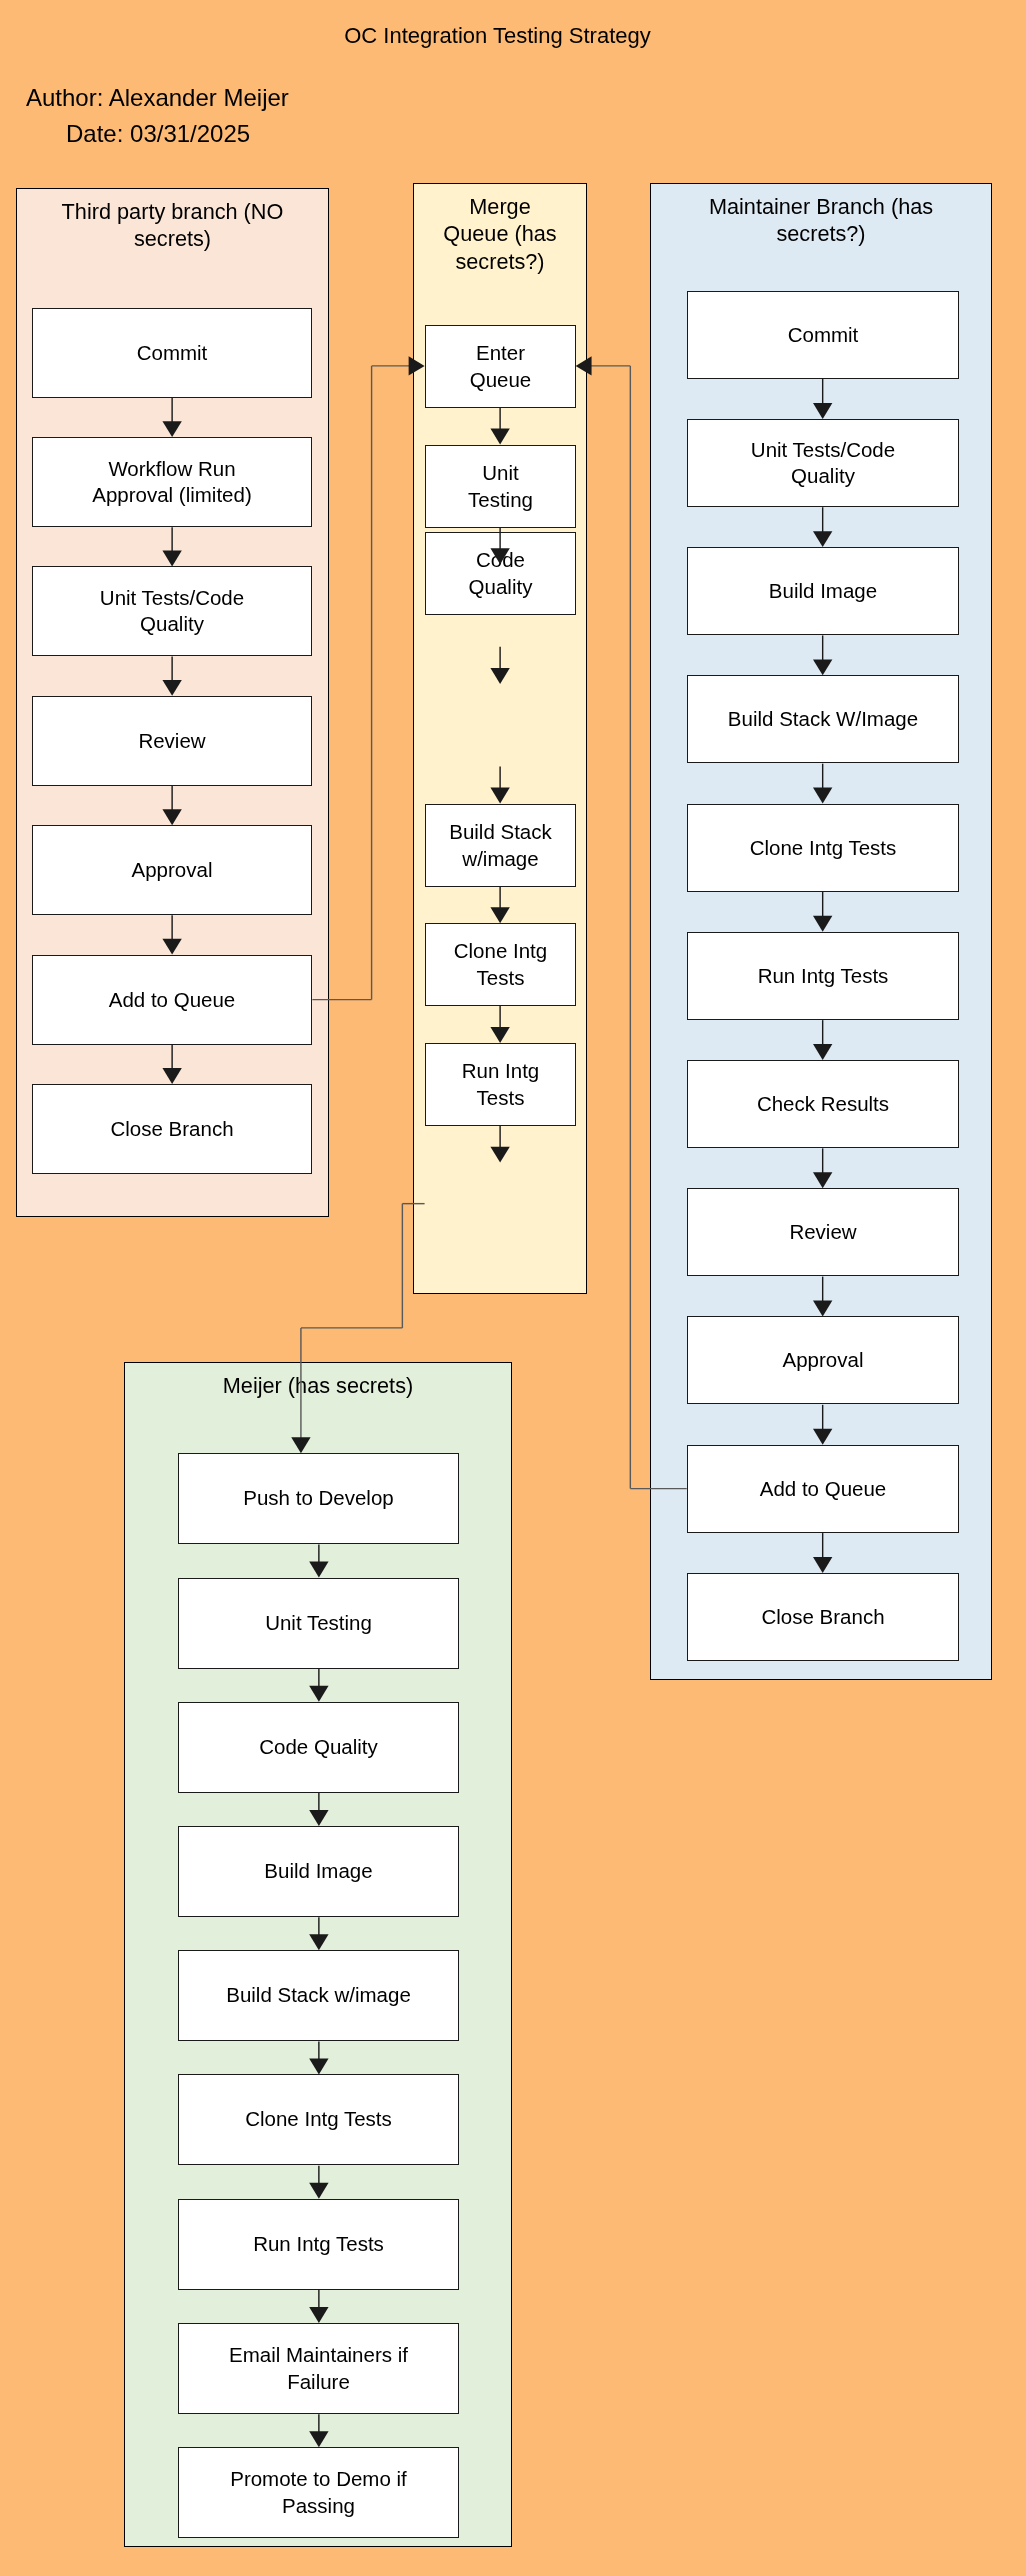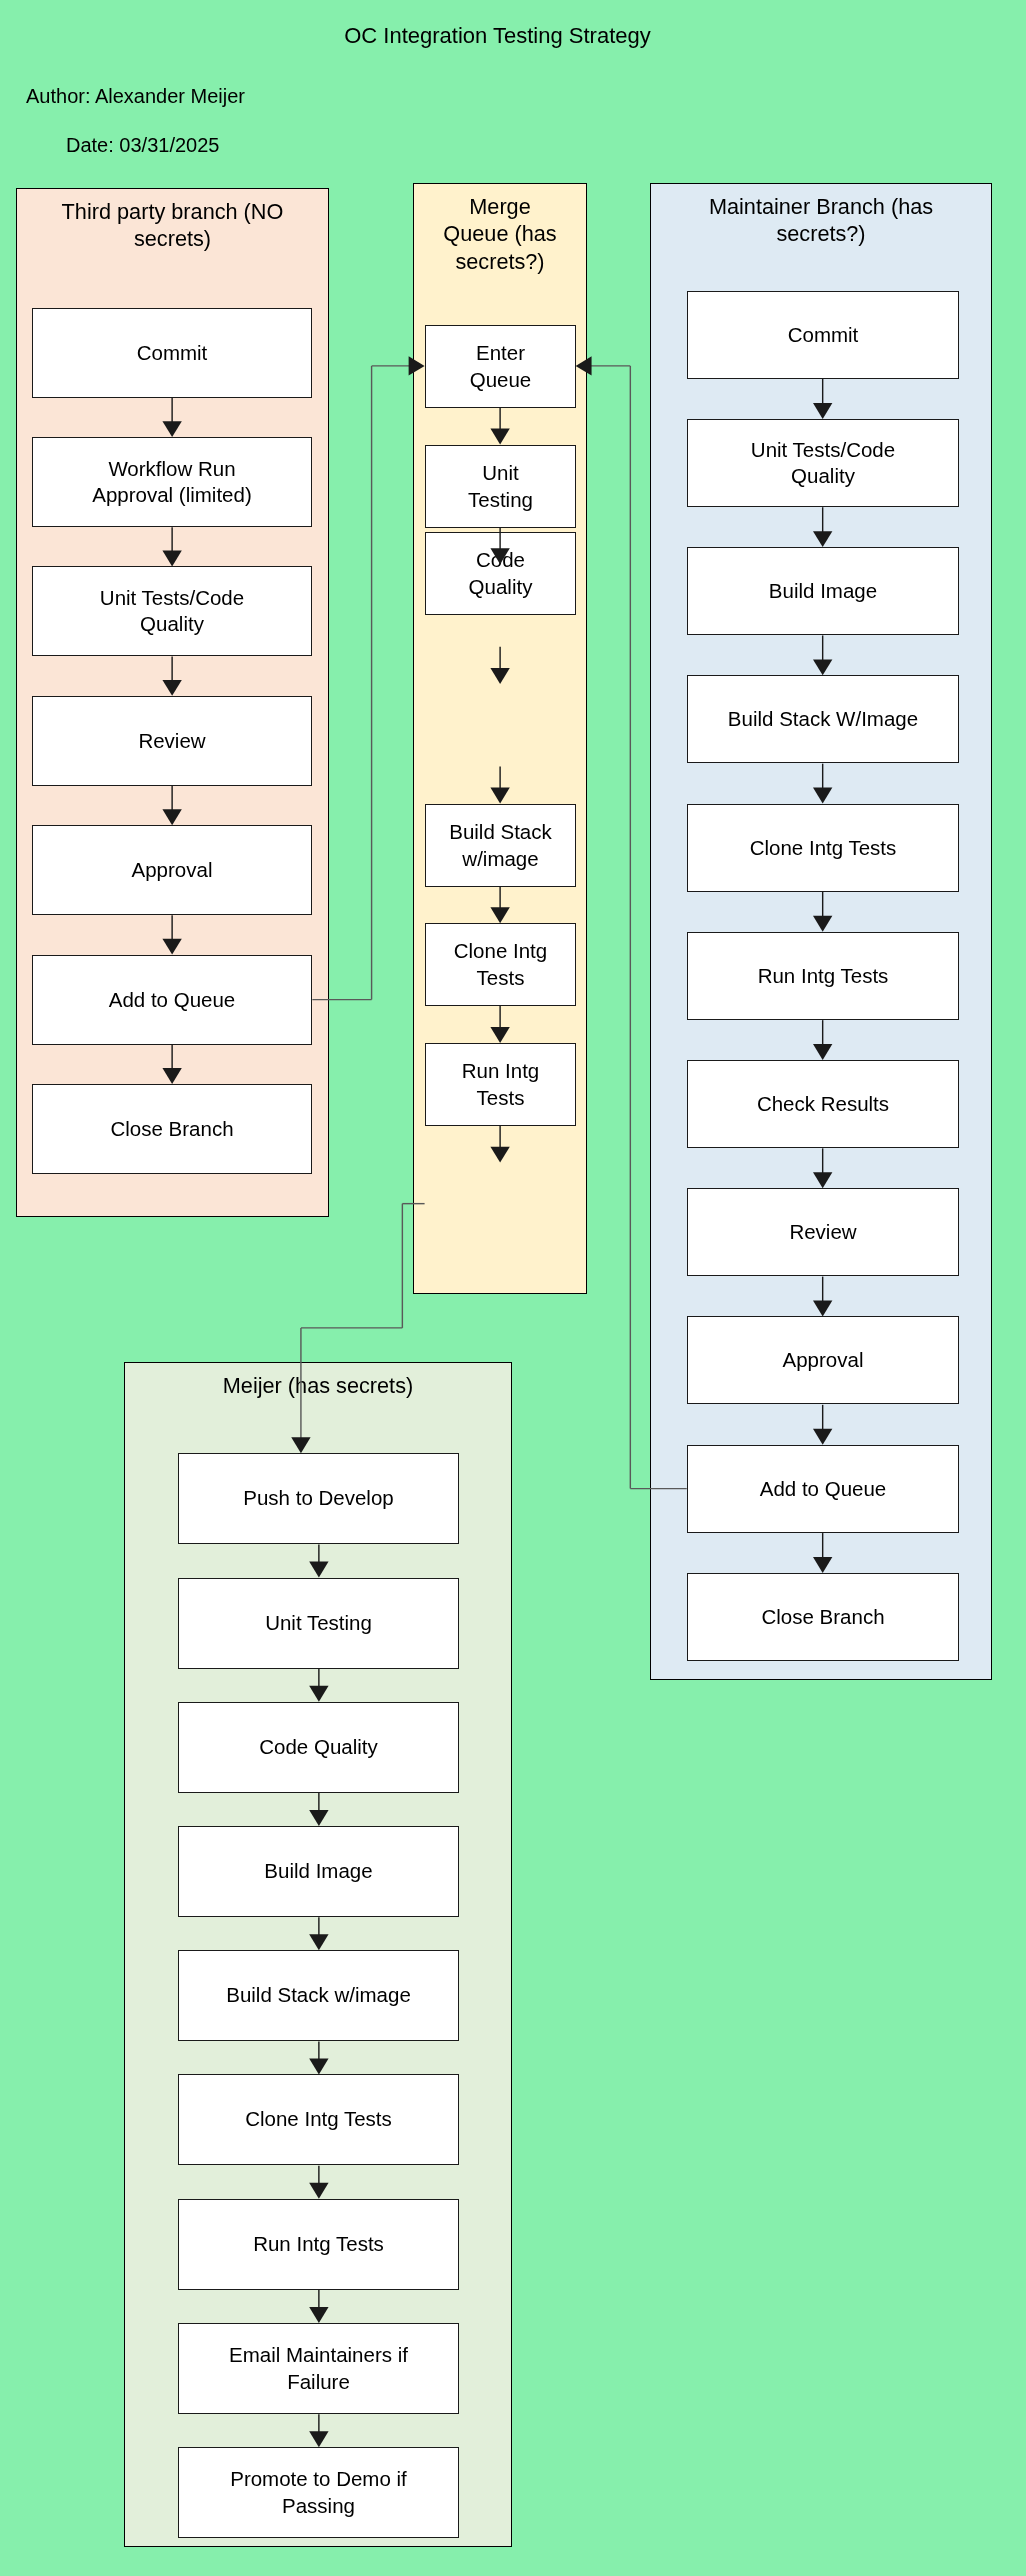--- a/index.html
+++ b/index.html
@@ -1,23 +1,23 @@
 <!DOCTYPE html>
 <html style="font-size:9px"><head>
 <meta charset="utf-8">
 <style>
   html,body{margin:0;padding:0;background:#ffffff;}
   body{font-family:"Liberation Sans", sans-serif; color:#000;}
-  #canvas{position:relative;width:1027px;height:2576px;background:#86efac;overflow:hidden;}
+  #canvas{position:relative;width:1027px;height:2576px;background:#fdba74;overflow:hidden;}
 
   .page-title{position:absolute;left:0;top:23px;width:995px;text-align:center;
     font-size:22px;line-height:1.2;white-space:pre-line;}
-  .meta-line{position:absolute;font-size:20px;line-height:1.2;white-space:pre;}
+  .meta-line{position:absolute;font-size:24px;line-height:1.2;white-space:pre;}
   .author-line{left:26px;top:84px;}
-  .date-line{left:66px;top:133px;}
+  .date-line{left:66px;top:120px;}
 
   .lane{position:absolute;border:1.7px solid #000;box-sizing:border-box;}
   .lane-title{position:absolute;left:0;right:0;top:9px;text-align:center;
     font-size:21.7px;line-height:1.26;white-space:pre-line;}
 
   .node{position:absolute;background:#fff;border:1.7px solid #1a1a1a;box-sizing:border-box;
     display:flex;align-items:center;justify-content:center;text-align:center;
     font-size:20.5px;line-height:1.28;white-space:pre-line;}
 
   

